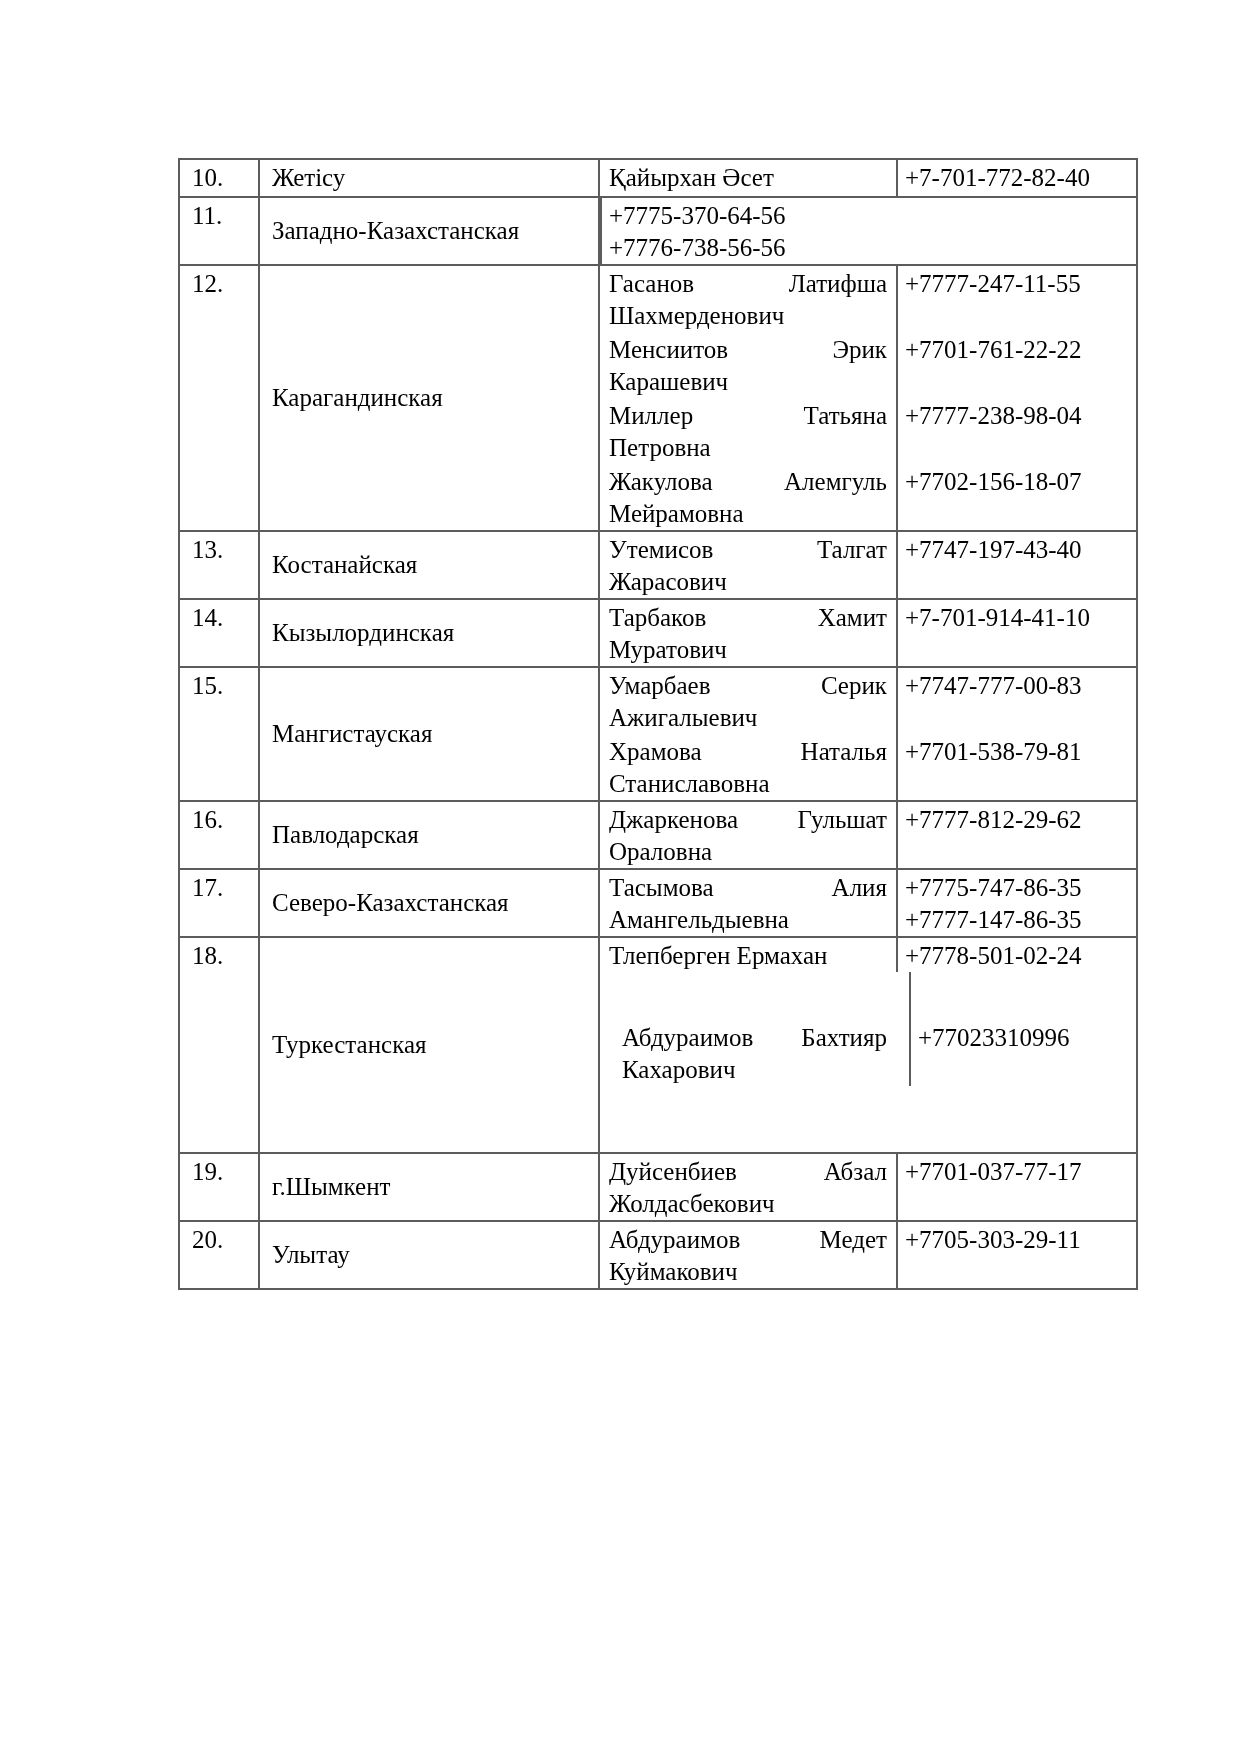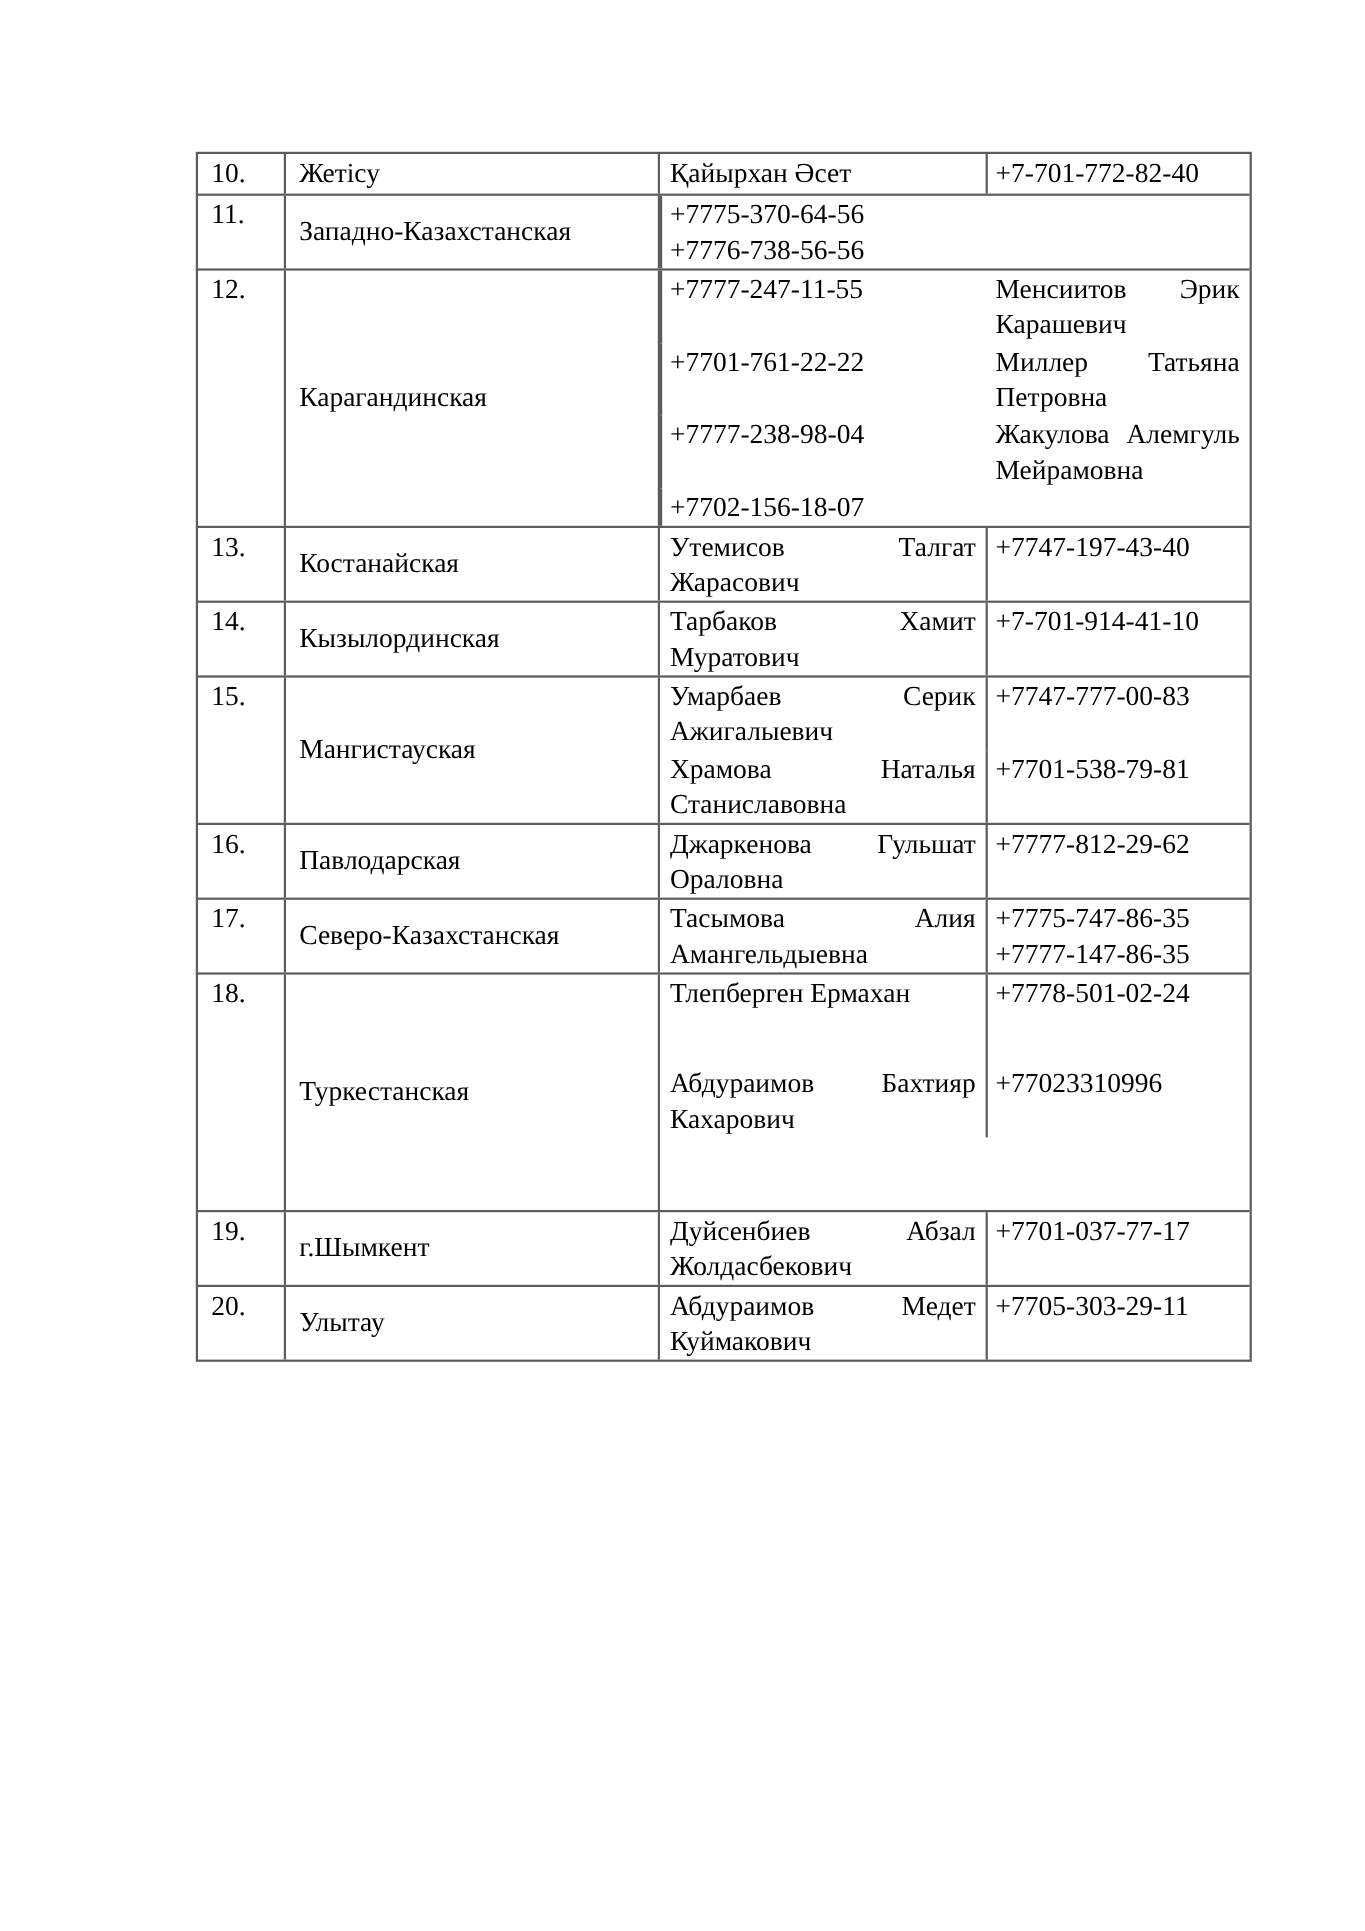--- a/index.html
+++ b/index.html
@@ -13,21 +13,21 @@
     height: 1755px;
     background: #ffffff;
     font-family: "Liberation Serif", "DejaVu Serif", serif;
     font-size: 25px;
     line-height: 32px;
     color: #000000;
   }
   .doc-table {
     position: absolute;
     left: 178px;
-    top: 138px;
+    top: 158px;
     width: 960px;
     border: 2px solid #5c5c5c;
     box-sizing: border-box;
     background: #ffffff;
   }
   .trow {
     display: grid;
     grid-template-columns: 80px 340px 536px;
     border-bottom: 2px solid #5c5c5c;
   }
@@ -56,21 +56,21 @@
     text-justify: inter-word;
     box-sizing: border-box;
   }
   .contact-phone {
     border-left: 2px solid #5c5c5c;
     padding: 2px 4px 0 7px;
     box-sizing: border-box;
     white-space: nowrap;
     overflow: hidden;
   }
-  .spaced { padding-top: 50px; }
+  .spaced { padding-top: 50px; margin-left: 13px; }
 </style>
 </head>
 <body>
 
 <div class="page">
   <div class="doc-table">
 
     <div class="trow">
       <div class="cell-num">10.</div>
       <div class="cell-region">Жетісу</div>
@@ -90,20 +90,21 @@
           <div>+7775-370-64-56</div>
           <div>+7776-738-56-56</div>
         </div>
       </div>
     </div>
 
     <div class="trow">
       <div class="cell-num">12.</div>
       <div class="cell-region">Карагандинская</div>
       <div class="pairs">
+        <div class="contact-name">Гасанов Латифша Шахмерденович</div>
         <div class="contact-phone">
           <div>+7777-247-11-55</div>
         </div>
         <div class="contact-name">Менсиитов Эрик Карашевич</div>
         <div class="contact-phone">
           <div>+7701-761-22-22</div>
         </div>
         <div class="contact-name">Миллер Татьяна Петровна</div>
         <div class="contact-phone">
           <div>+7777-238-98-04</div>

